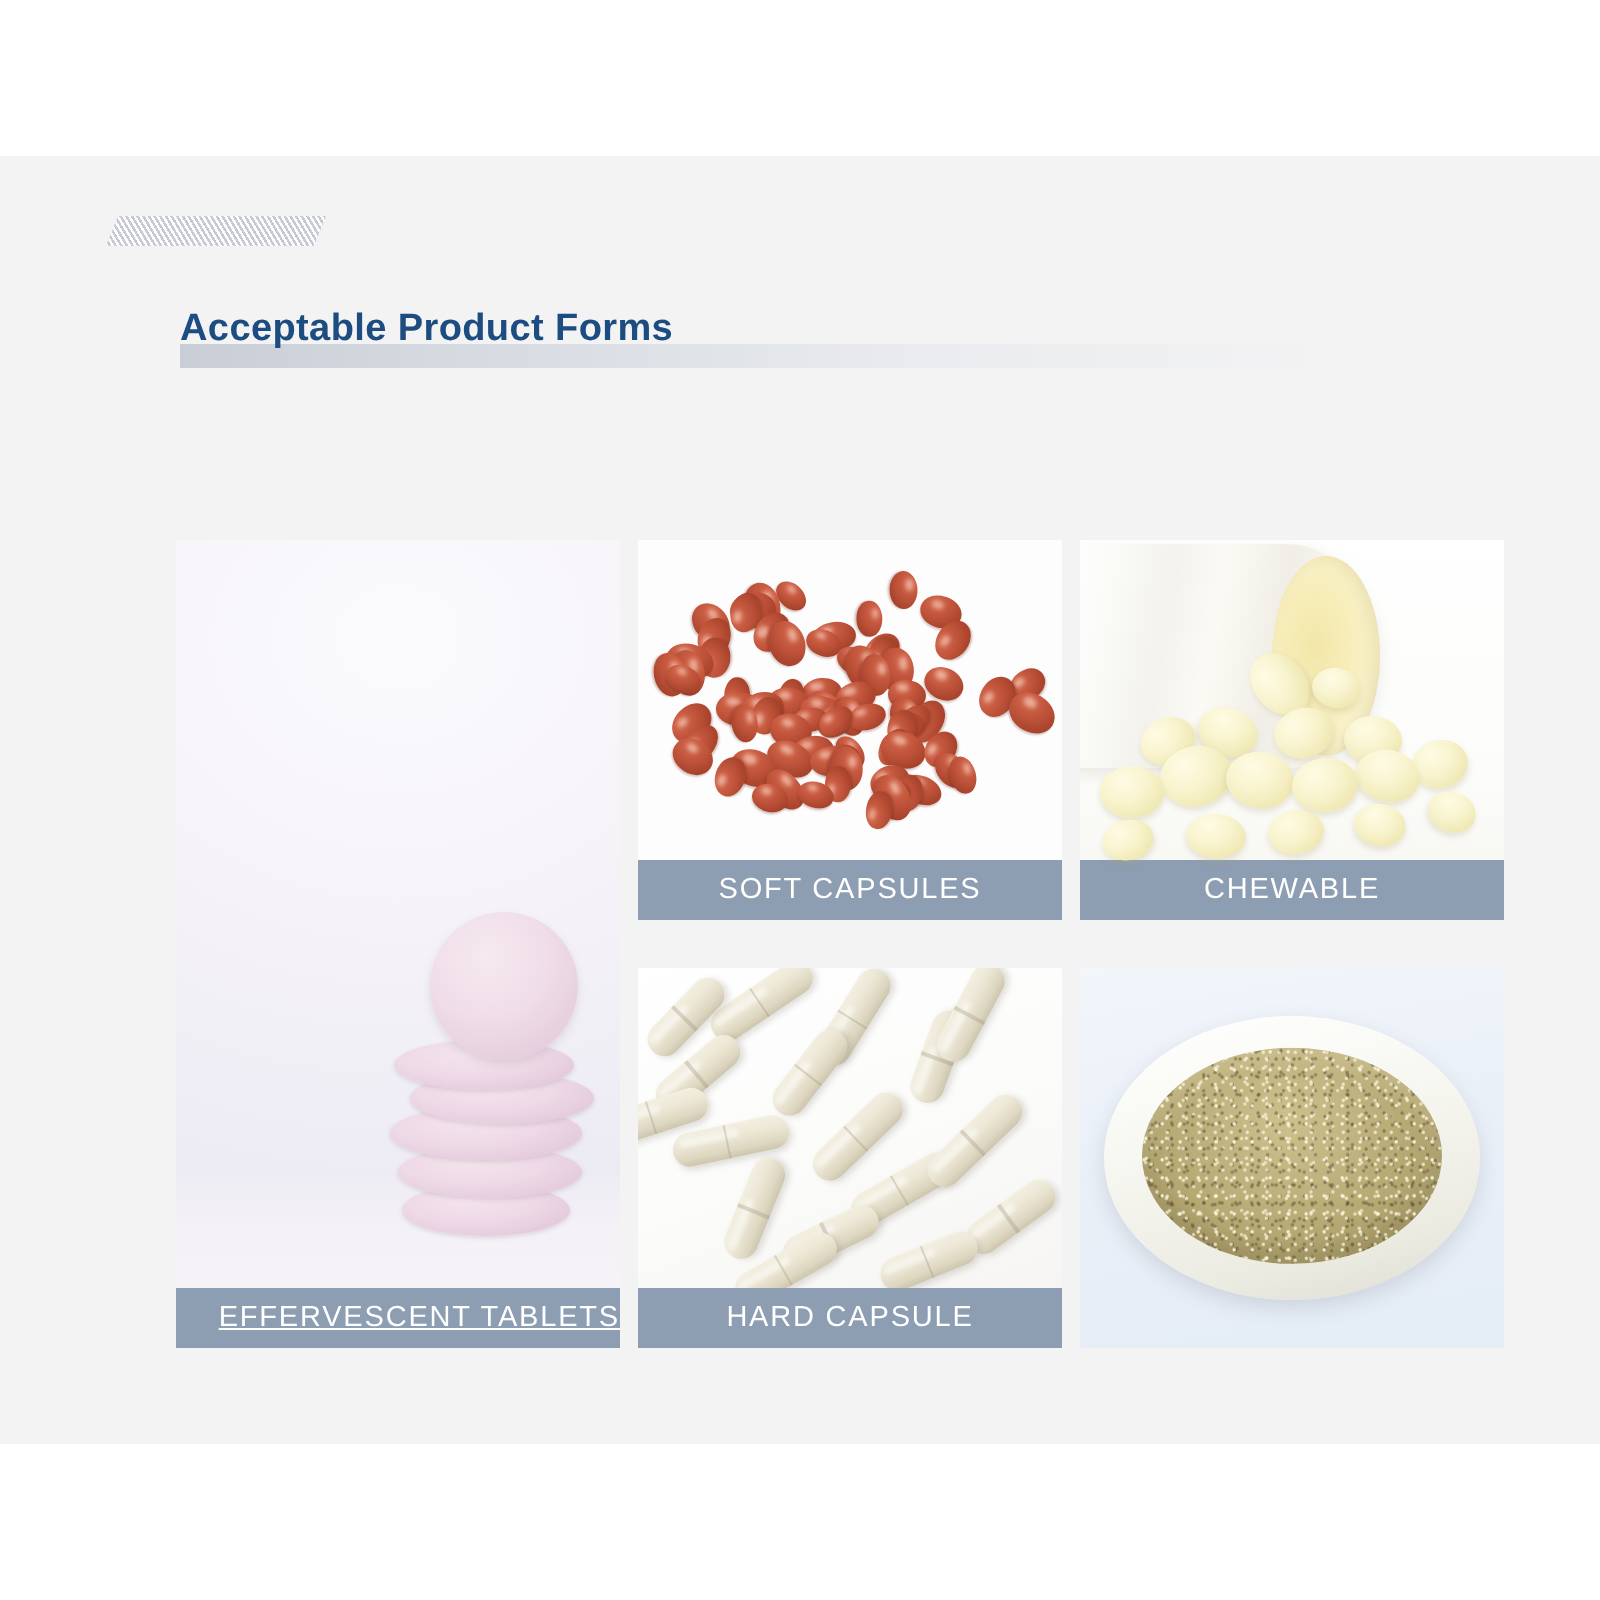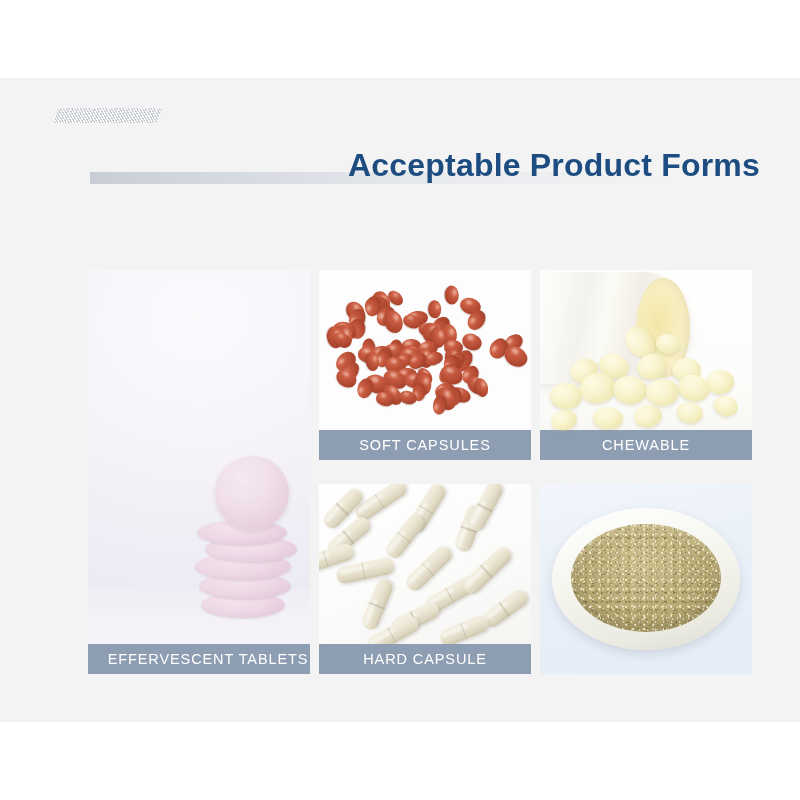--- a/index.html
+++ b/index.html
@@ -68,27 +68,26 @@
     left: 0;
     top: 26px;
     width: 660px;
     height: 12px;
     background: linear-gradient(to right, #c9ced6 0%, #d6dae1 22%, #e9ebee 55%, #f3f3f4 88%, #f3f3f4 100%);
   }
 
   .title {
     position: relative;
     margin: 0;
-    font-size: 32px;
+    font-size: 19px;
     font-weight: 700;
     letter-spacing: 0.2px;
     color: #1d4d80;
     line-height: 38px;
     white-space: nowrap;
-    text-align: right;
   }
 
   .subtitle {
     margin: 11px 0 0 8px;
     font-size: 19px;
     font-weight: 400;
     color: #8e8e92;
     line-height: 24px;
     white-space: nowrap;
   }
@@ -131,22 +130,23 @@
     height: 30px;
     line-height: 30px;
     background: #8d9db2;
     color: #ffffff;
     font-size: 14.5px;
     letter-spacing: 0.9px;
     text-align: center;
     font-weight: 400;
   }
   .label.left-align {
-    text-align: center;
+    text-align: right;
     padding-left: 18px;
+    text-decoration: underline;
   }
 
   
   .eff-bg {
     position: absolute;
     inset: 0;
     background:
       radial-gradient(ellipse 150% 70% at 50% 12%, #fbfafd 0%, #f6f4f9 45%, #f1eff6 75%, #eceaf3 100%);
   }
   .eff-floor {

